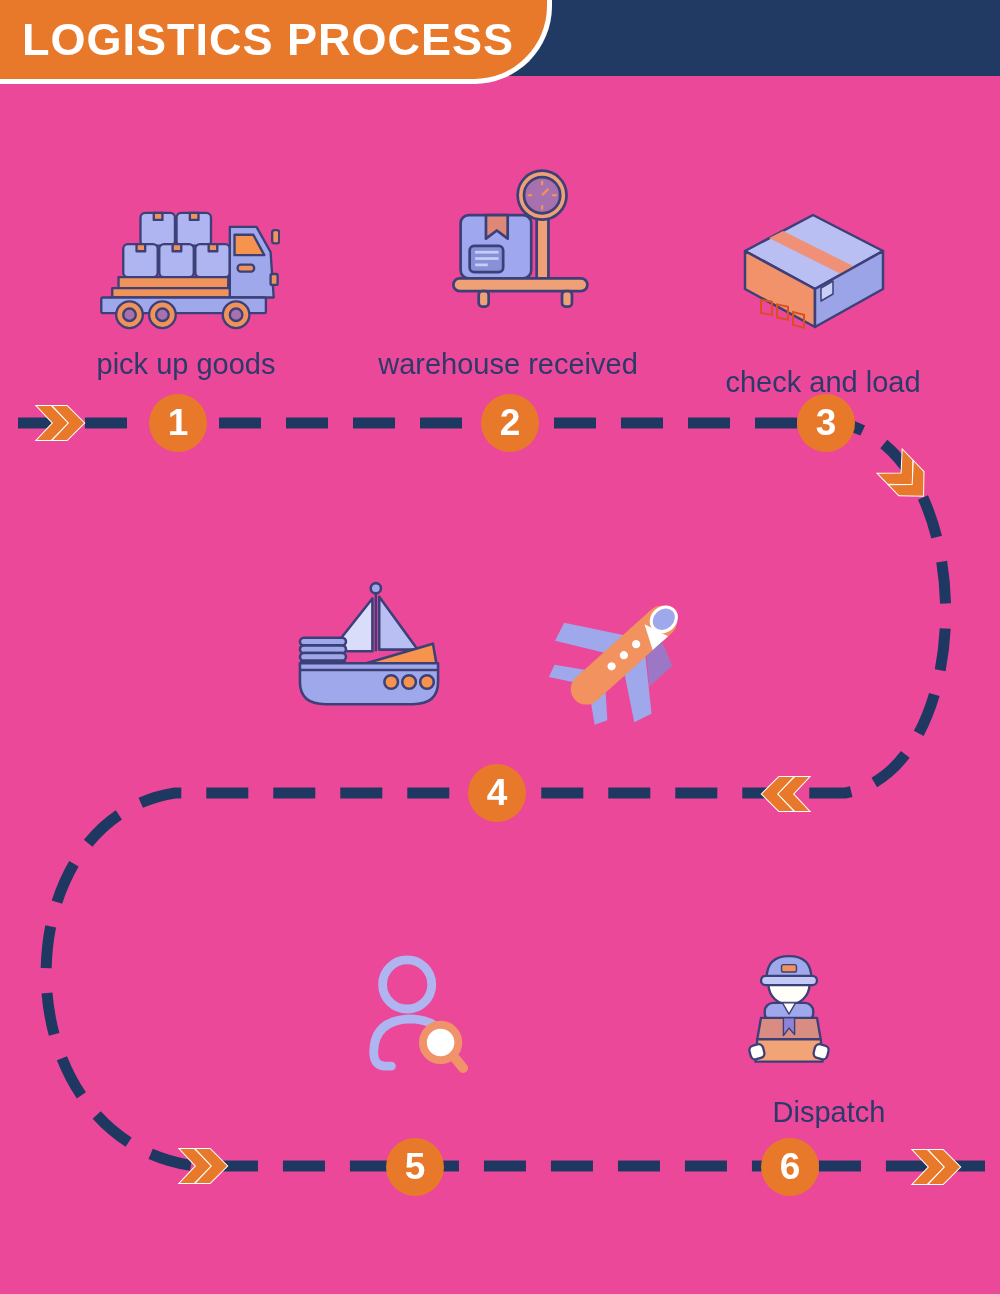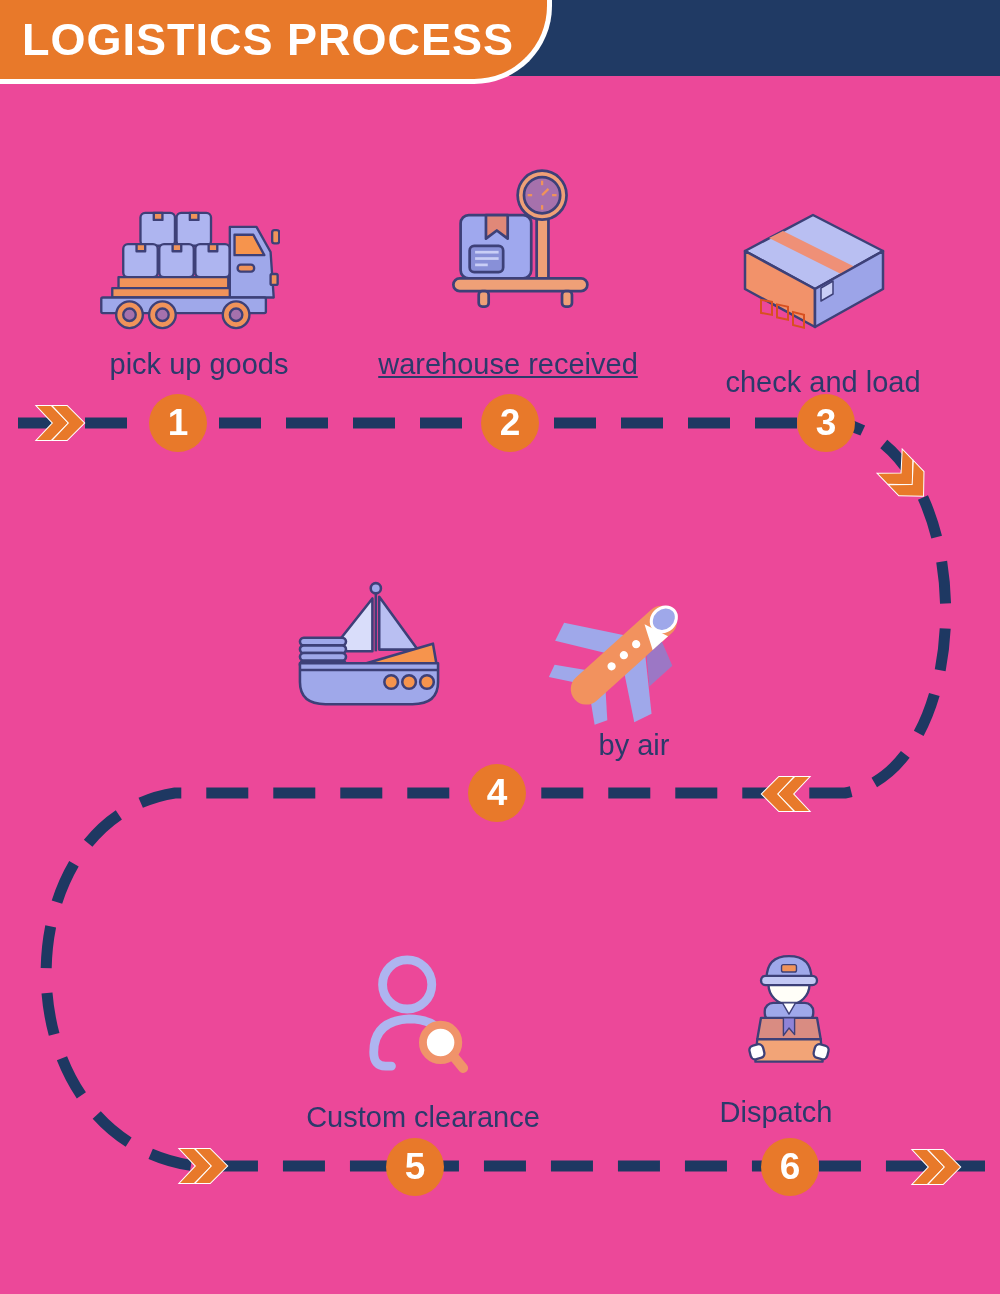--- a/index.html
+++ b/index.html
@@ -88,21 +88,21 @@
         <rect x="8" y="118" width="210" height="20" rx="2" fill="#9FA8EA"></rect>
         <circle cx="44" cy="140" r="17" fill="#F0935A"></circle>
         <circle cx="86" cy="140" r="17" fill="#F0935A"></circle>
         <circle cx="180" cy="140" r="17" fill="#F0935A"></circle>
         <circle cx="44" cy="140" r="8" fill="#A671AC"></circle>
         <circle cx="86" cy="140" r="8" fill="#A671AC"></circle>
         <circle cx="180" cy="140" r="8" fill="#A671AC"></circle>
       </g>
     </svg>
   </div>
-  <div class="step-label" style="left:79px;top:348px;width:240px;text-align:center;">pick up goods</div>
+  <div class="step-label" style="left:66px;top:348px;width:240px;text-align:center;">pick up goods</div>
 
   <div class="icon-box" style="left:428px;top:168px;width:163px;">
     <svg viewBox="0 0 180 160" width="163">
       <g stroke="#3D4078" stroke-width="3" stroke-linejoin="round">
         <rect x="120" y="44" width="13" height="80" rx="4" fill="#EFA077"></rect>
         <circle cx="126" cy="30" r="27" fill="#EFA077"></circle>
         <circle cx="126" cy="30" r="20" fill="#A671AC"></circle>
         <g stroke="#F0935A" stroke-width="2.5">
           <line x1="126" y1="14" x2="126" y2="19"></line>
           <line x1="126" y1="41" x2="126" y2="46"></line>
@@ -117,21 +117,21 @@
           <line x1="52" y1="93" x2="78" y2="93"></line>
           <line x1="52" y1="100" x2="78" y2="100"></line>
           <line x1="52" y1="107" x2="66" y2="107"></line>
         </g>
         <rect x="28" y="122" width="148" height="14" rx="7" fill="#EFA077"></rect>
         <rect x="56" y="136" width="11" height="17" rx="4" fill="#EFA077"></rect>
         <rect x="148" y="136" width="11" height="17" rx="4" fill="#EFA077"></rect>
       </g>
     </svg>
   </div>
-  <div class="step-label" style="left:348px;top:348px;width:320px;text-decoration:underline;">warehouse received</div>
+  <div class="step-label" style="left:348px;top:348px;width:320px;">warehouse received</div>
 
   <div class="icon-box" style="left:733px;top:205px;width:160px;">
     <svg viewBox="0 0 160 126" width="160">
       <g stroke="#3D4078" stroke-width="2.5" stroke-linejoin="round">
         <polygon points="12,46 80,10 150,46 82,84" fill="#B9BFF2"></polygon>
         <polygon points="36,33 50,26 124,63 110,70" fill="#EF9077" stroke="none"></polygon>
         <polygon points="12,46 82,84 82,122 12,84" fill="#F2926A"></polygon>
         <polygon points="82,84 150,46 150,84 82,122" fill="#9CA4E8"></polygon>
         <polygon points="88,83 100,76 100,89 88,96" fill="#C9CEF6" stroke-width="1.5"></polygon>
       </g>
@@ -176,44 +176,42 @@
         <rect x="8" y="58" width="128" height="30" rx="15" fill="#F2925E"></rect>
         <polygon points="96,88 116,88 107,64" fill="#FFFFFF"></polygon>
         <polygon points="88,86 108,86 100,110 70,110" fill="#8E80CC" transform="translate(0,2)" opacity="0.85"></polygon>
         <ellipse cx="124" cy="73" rx="13" ry="11" fill="#9FA8EA" stroke="#FFFFFF" stroke-width="3"></ellipse>
         <circle cx="56" cy="73" r="4" fill="#FFFFFF"></circle>
         <circle cx="72" cy="73" r="4" fill="#FFFFFF"></circle>
         <circle cx="88" cy="73" r="4" fill="#FFFFFF"></circle>
       </g>
     </svg>
   </div>
-  <div class="step-label" style="left:554px;top:729px;width:160px;">by air</div>
 
   <div class="icon-box" style="left:358px;top:952px;width:118px;">
     <svg viewBox="0 0 120 125" width="118">
       <circle cx="50" cy="33" r="25" fill="none" stroke="#AEB5F0" stroke-width="9"></circle>
       <path d="M 34 116 L 28 116 Q 16 116 16 102 Q 16 70 52 68 Q 78 68 88 86" fill="none" stroke="#AEB5F0" stroke-width="9" stroke-linecap="round"></path>
       <circle cx="84" cy="92" r="18" fill="#FFFFFF" stroke="#F0936A" stroke-width="8"></circle>
       <line x1="97" y1="106" x2="107" y2="118" stroke="#F0936A" stroke-width="10" stroke-linecap="round"></line>
     </svg>
   </div>
-  <div class="step-label" style="left:263px;top:1101px;width:320px;">Custom clearance</div>
 
   <div class="icon-box" style="left:733px;top:945px;width:112px;">
     <svg viewBox="0 0 120 135" width="112">
       <g stroke="#3D4078" stroke-width="2.5" stroke-linejoin="round">
         <circle cx="60" cy="42" r="22" fill="#FFFEF8"></circle>
         <path d="M 36 36 Q 36 12 60 12 Q 84 12 84 36 Z" fill="#9FA8EA"></path>
         <rect x="52" y="21" width="16" height="8" rx="2" fill="#F0935A" stroke-width="1.5"></rect>
         <rect x="30" y="33" width="60" height="10" rx="5" fill="#C3C8F4"></rect>
         <rect x="34" y="62" width="52" height="20" rx="9" fill="#9FA8EA"></rect>
         <polygon points="53,62 67,62 60,74" fill="#FFFFFF" stroke-width="1.5"></polygon>
         <polygon points="30,78 90,78 94,101 26,101" fill="#D98C82"></polygon>
         <polygon points="26,101 94,101 96,125 24,125" fill="#F2A477"></polygon>
         <polygon points="54,78 66,78 66,96 60,89 54,97" fill="#8F83D8" stroke-width="1.5"></polygon>
         <rect x="18" y="107" width="15" height="15" rx="5" fill="#FFFFFF" transform="rotate(-14 25 114)"></rect>
         <rect x="87" y="107" width="15" height="15" rx="5" fill="#FFFFFF" transform="rotate(14 95 114)"></rect>
       </g>
     </svg>
   </div>
-  <div class="step-label" style="left:676px;top:1096px;width:200px;">Dispatch</div>
+  <div class="step-label" style="left:729px;top:1096px;width:200px;">Dispatch</div>
 
 </div>
 
 </body></html>

